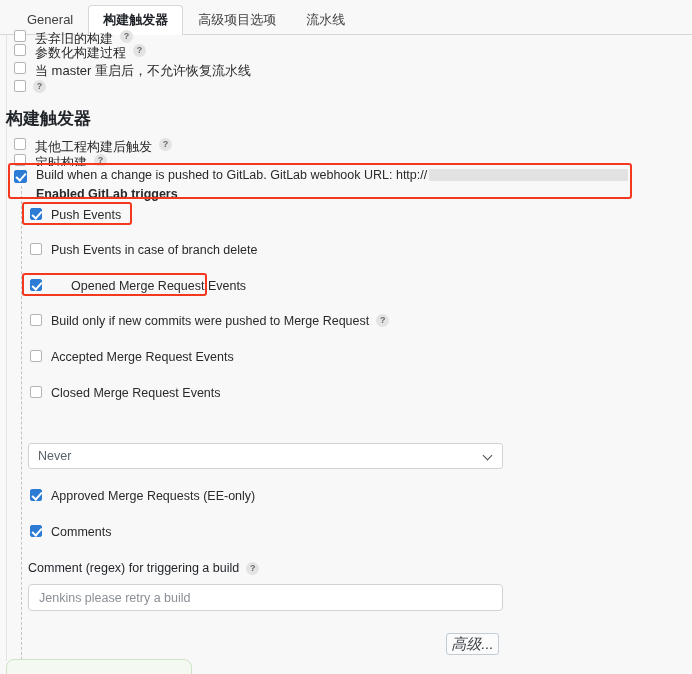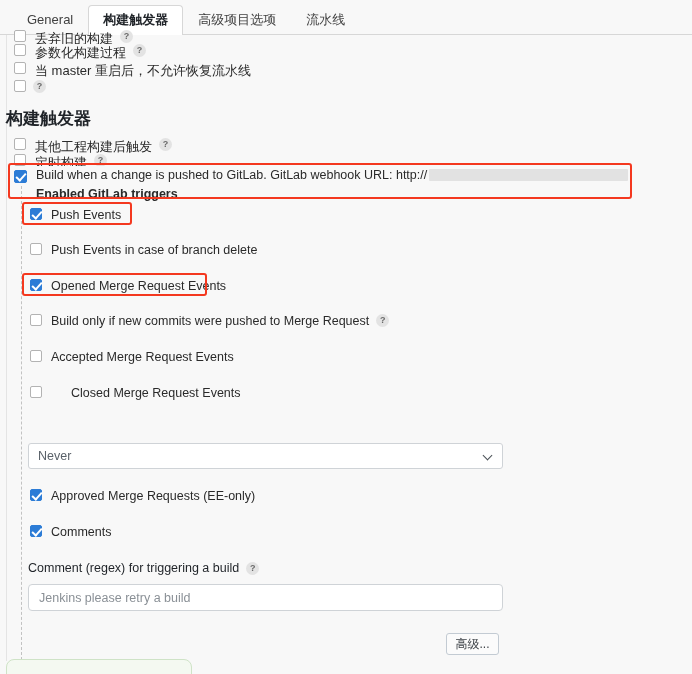--- a/index.html
+++ b/index.html
@@ -110,22 +110,23 @@
     border: 1px solid #cfd3d7; border-radius: 4px;
     display: flex; align-items: center;
     padding: 0 10px; font-size: 12.5px; color: #8a9096;
   }
 
   
   .btn {
     position: absolute; background: #fbfbfb;
     border: 1px solid #c3cbd3; border-radius: 3px;
     display: flex; align-items: center; justify-content: center;
-    font-size: 12px; color: #3c4busy; color: #3c4146;
+    font-size: 15px; color: #3c4busy; color: #3c4146;
     cursor: pointer;
+    font-style: italic;
   }
 
   
   .greenpanel {
     position: absolute; left: 6px; top: 659px; width: 186px; height: 20px;
     background: #f4f9f1; border: 1px solid #cfe3c7;
     border-radius: 8px 8px 0 0;
   }
 
   .leftrail {
@@ -200,37 +201,37 @@
   <div class="row" style="left:30px; top:208px;">
     <span class="cb checked"></span>
     <span class="lbl">Push Events</span>
   </div>
 
   <div class="row" style="left:30px; top:243px;">
     <span class="cb"></span>
     <span class="lbl">Push Events in case of branch delete</span>
   </div>
 
-  <div class="row" style="left:30px; top:279px;">
+  <div class="row" style="left:30px; top:279px;gap:20px;">
     <span class="cb checked"></span>
     <span class="lbl">Opened Merge Request Events</span>
   </div>
 
   <div class="row" style="left:30px; top:314px;">
     <span class="cb"></span>
     <span class="lbl">Build only if new commits were pushed to Merge Request</span>
     <span class="help">?</span>
   </div>
 
   <div class="row" style="left:30px; top:350px;">
     <span class="cb"></span>
     <span class="lbl">Accepted Merge Request Events</span>
   </div>
 
-  <div class="row" style="left:30px; top:386px;gap:20px;">
+  <div class="row" style="left:30px; top:386px;">
     <span class="cb"></span>
     <span class="lbl">Closed Merge Request Events</span>
   </div>
 
 
   <div class="select" style="left:28px; top:443px; width:475px; height:26px;">
     <span>Never</span>
     <span class="chev"></span>
   </div>
 

